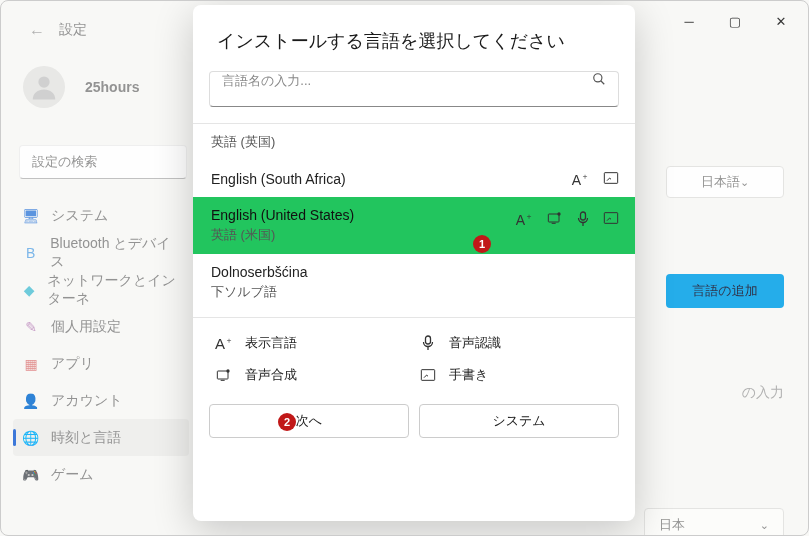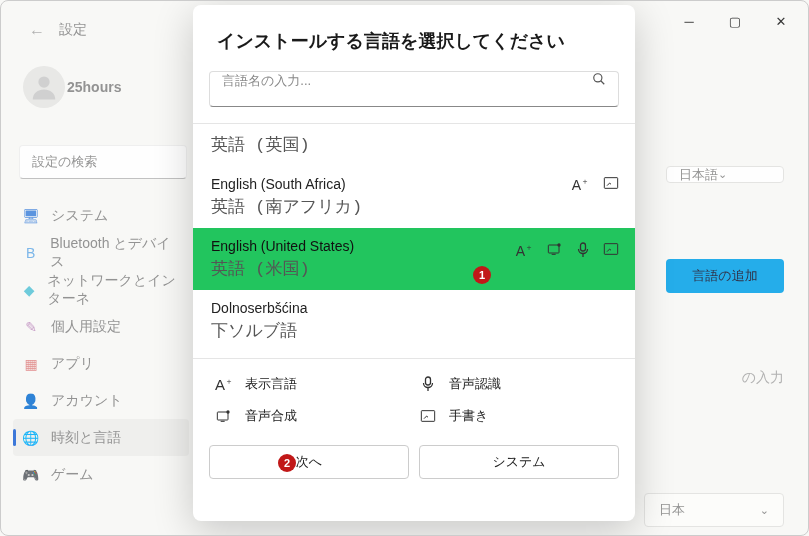--- a/index.html
+++ b/index.html
@@ -4,48 +4,48 @@
 <style>
 * { box-sizing: border-box; margin: 0; padding: 0; font-family: "Segoe UI", "Yu Gothic UI", sans-serif; }
 body { width: 809px; height: 536px; background: #f8f8f6; position: relative; overflow: hidden; border: 1px solid #ccc; border-radius: 8px; }
 
 
 .settings-bg { position: absolute; inset: 0; padding: 0; filter: opacity(0.9); }
 .titlebar { display: flex; justify-content: flex-end; gap: 0; padding-right: 4px; padding-top: 4px; height: 40px; }
 .titlebtn { width: 46px; height: 32px; display: flex; align-items: center; justify-content: center; font-size: 13px; color: #222; }
 .back-row { display: flex; align-items: center; gap: 14px; padding: 0 20px; color: #888; font-size: 14px; position: absolute; top: 20px; left: 8px; }
 .back-arrow { font-size: 16px; color: #aaa; }
-.profile { display: flex; align-items: center; gap: 2px; position: absolute; left: 22px; top: 65px; color: #999; }
+.profile { display: flex; align-items: center; gap: 20px; position: absolute; left: 22px; top: 65px; color: #999; }
 .avatar { width: 42px; height: 42px; background: #e6e6e4; border-radius: 50%; display:flex; align-items:center; justify-content:center; }
 .avatar svg { width: 30px; height: 30px; fill: #ccc; }
 .profile-name { font-weight: 600; font-size: 14px; color: #888; }
 .profile-sub { font-size: 12px; color: #aaa; }
 .search-bg { position: absolute; left: 18px; top: 144px; width: 168px; height: 34px; background: #fff; border: 1px solid #eee; border-bottom: 1px solid #bbb; border-radius: 4px; font-size: 13px; color: #888; padding: 0 12px; display:flex; align-items:center; }
 .nav { position: absolute; left: 12px; top: 196px; width: 176px; display:flex; flex-direction:column; }
 .nav-item { display:flex; align-items:center; gap: 12px; height: 37px; padding: 0 10px; font-size: 14px; color: #888; border-radius: 4px; position: relative; }
 .nav-item.active { background: #eeeeec; }
 .nav-item.active::before { content:""; position:absolute; left:0; top:10px; bottom:10px; width:3px; background:#286ad6; border-radius:2px; }
 .nav-icon { width:16px; height:16px; display:flex; align-items:center; justify-content:center; font-size: 14px; }
 
 .right-col { position:absolute; right: 24px; top: 165px; display:flex; flex-direction:column; gap: 18px; align-items: flex-end; }
-.lang-pill { width: 118px; height: 17px; background:#fff; border:1px solid #e2e2e0; border-radius:4px; display:flex; align-items:center; justify-content:flex-start; padding:0 12px; font-size:13px; color:#888; }
+.lang-pill { width: 118px; height: 32px; background:#fff; border:1px solid #e2e2e0; border-radius:4px; display:flex; align-items:center; justify-content:center; padding:0 12px; font-size:13px; color:#888; }
 .add-btn { width: 118px; height: 34px; background:#0ea5e9; border-radius:4px; display:flex; align-items:center; justify-content:center; font-size:13px; color:#1a1a32; }
 .placeholder-text { font-size: 14px; color:#aaa; }
 .japan-pill { width: 140px; height: 34px; background:#fcfcfa; border:1px solid #e2e2e0; border-radius:4px; display:flex; align-items:center; justify-content:space-between; padding:0 14px; font-size:13px; color:#888; }
 
 
 .modal { position:absolute; left: 192px; top: 4px; width: 442px; height: 516px; background:#fff; border-radius:8px; box-shadow: 0 10px 40px rgba(0,0,0,0.2); display:flex; flex-direction:column; overflow:hidden; }
 .modal-header { padding: 24px 24px 18px; }
-.modal-title { font-size: 18px; font-weight: 700; color:#1a1a1a; }
+.modal-title { font-size: 18px; font-weight: 400; color:#1a1a1a; }
 .modal-search { margin: 0 16px 16px; height: 36px; background:#fff; border:1px solid #ddd; border-bottom:1.5px solid #888; border-radius:4px; display:flex; align-items:flex-start; padding:0 12px; font-size:13px; color:#888; justify-content: space-between; }
 .modal-search .mag { font-size: 14px; color:#555; }
 .list-sep { height:1px; background:#e5e5e5; }
 .lang-list { flex:0 0 auto; }
 .lang-row { padding: 10px 18px; font-size:14px; color:#222; position:relative; }
-.lang-row .sub { color:#555; font-size: 17px; margin-top: 3px; font-family: Liberation Mono, monospace; }
+.lang-row .sub { color:#555; font-size: 13px; margin-top: 3px; }
 .lang-row.partial-top { padding-top: 6px; padding-bottom: 10px; }
 .lang-row.selected { background:#22c55e; color:#111; }
 .lang-row .row-icons { position:absolute; right: 16px; top: 10px; display:flex; gap: 14px; font-size: 14px; color:#333; }
 .lang-row.selected .row-icons { top: 14px; }
 .badge { position:absolute; width:18px; height:18px; background:#c11818; border-radius:50%; color:#fff; font-size:11px; font-weight:700; display:flex; align-items:center; justify-content:center; }
 .badge-1 { left: 280px; top: 38px; }
 
 .legend { display:grid; grid-template-columns: 1fr 1fr; padding: 16px 22px 10px; gap: 14px 10px; border-top: 1px solid #e5e5e5; margin-top: 6px; }
 .legend-item { display:flex; align-items:center; gap: 12px; font-size: 13px; color:#222; }
 .legend-item .icon { width:18px; font-size:15px; color:#333; display:flex; justify-content:center;}
@@ -155,21 +155,20 @@
     </span>
   </div>
   <div class="list-sep"></div>
 
   <div class="lang-list" id="lang-list">
       <div class="lang-row partial-top">
         <div class="sub">英語 (英国)</div>
       </div>
       <div class="lang-row">
         <div>English (South Africa)</div>
-        <div class="sub">英語 (南アフリカ)</div>
         <div class="row-icons">
           <span>A<sup style="font-size:8px">＋</sup></span>
           <span><svg width="16" height="14" viewBox="0 0 24 20" fill="none" stroke="#333" stroke-width="1.5">
               <rect x="2" y="2" width="20" height="16" rx="1"></rect>
               <path d="M6 14l4-4 2 2"></path>
             </svg></span>
         </div>
       </div>
       <div class="lang-row selected">
         <div>English (United States)</div>

